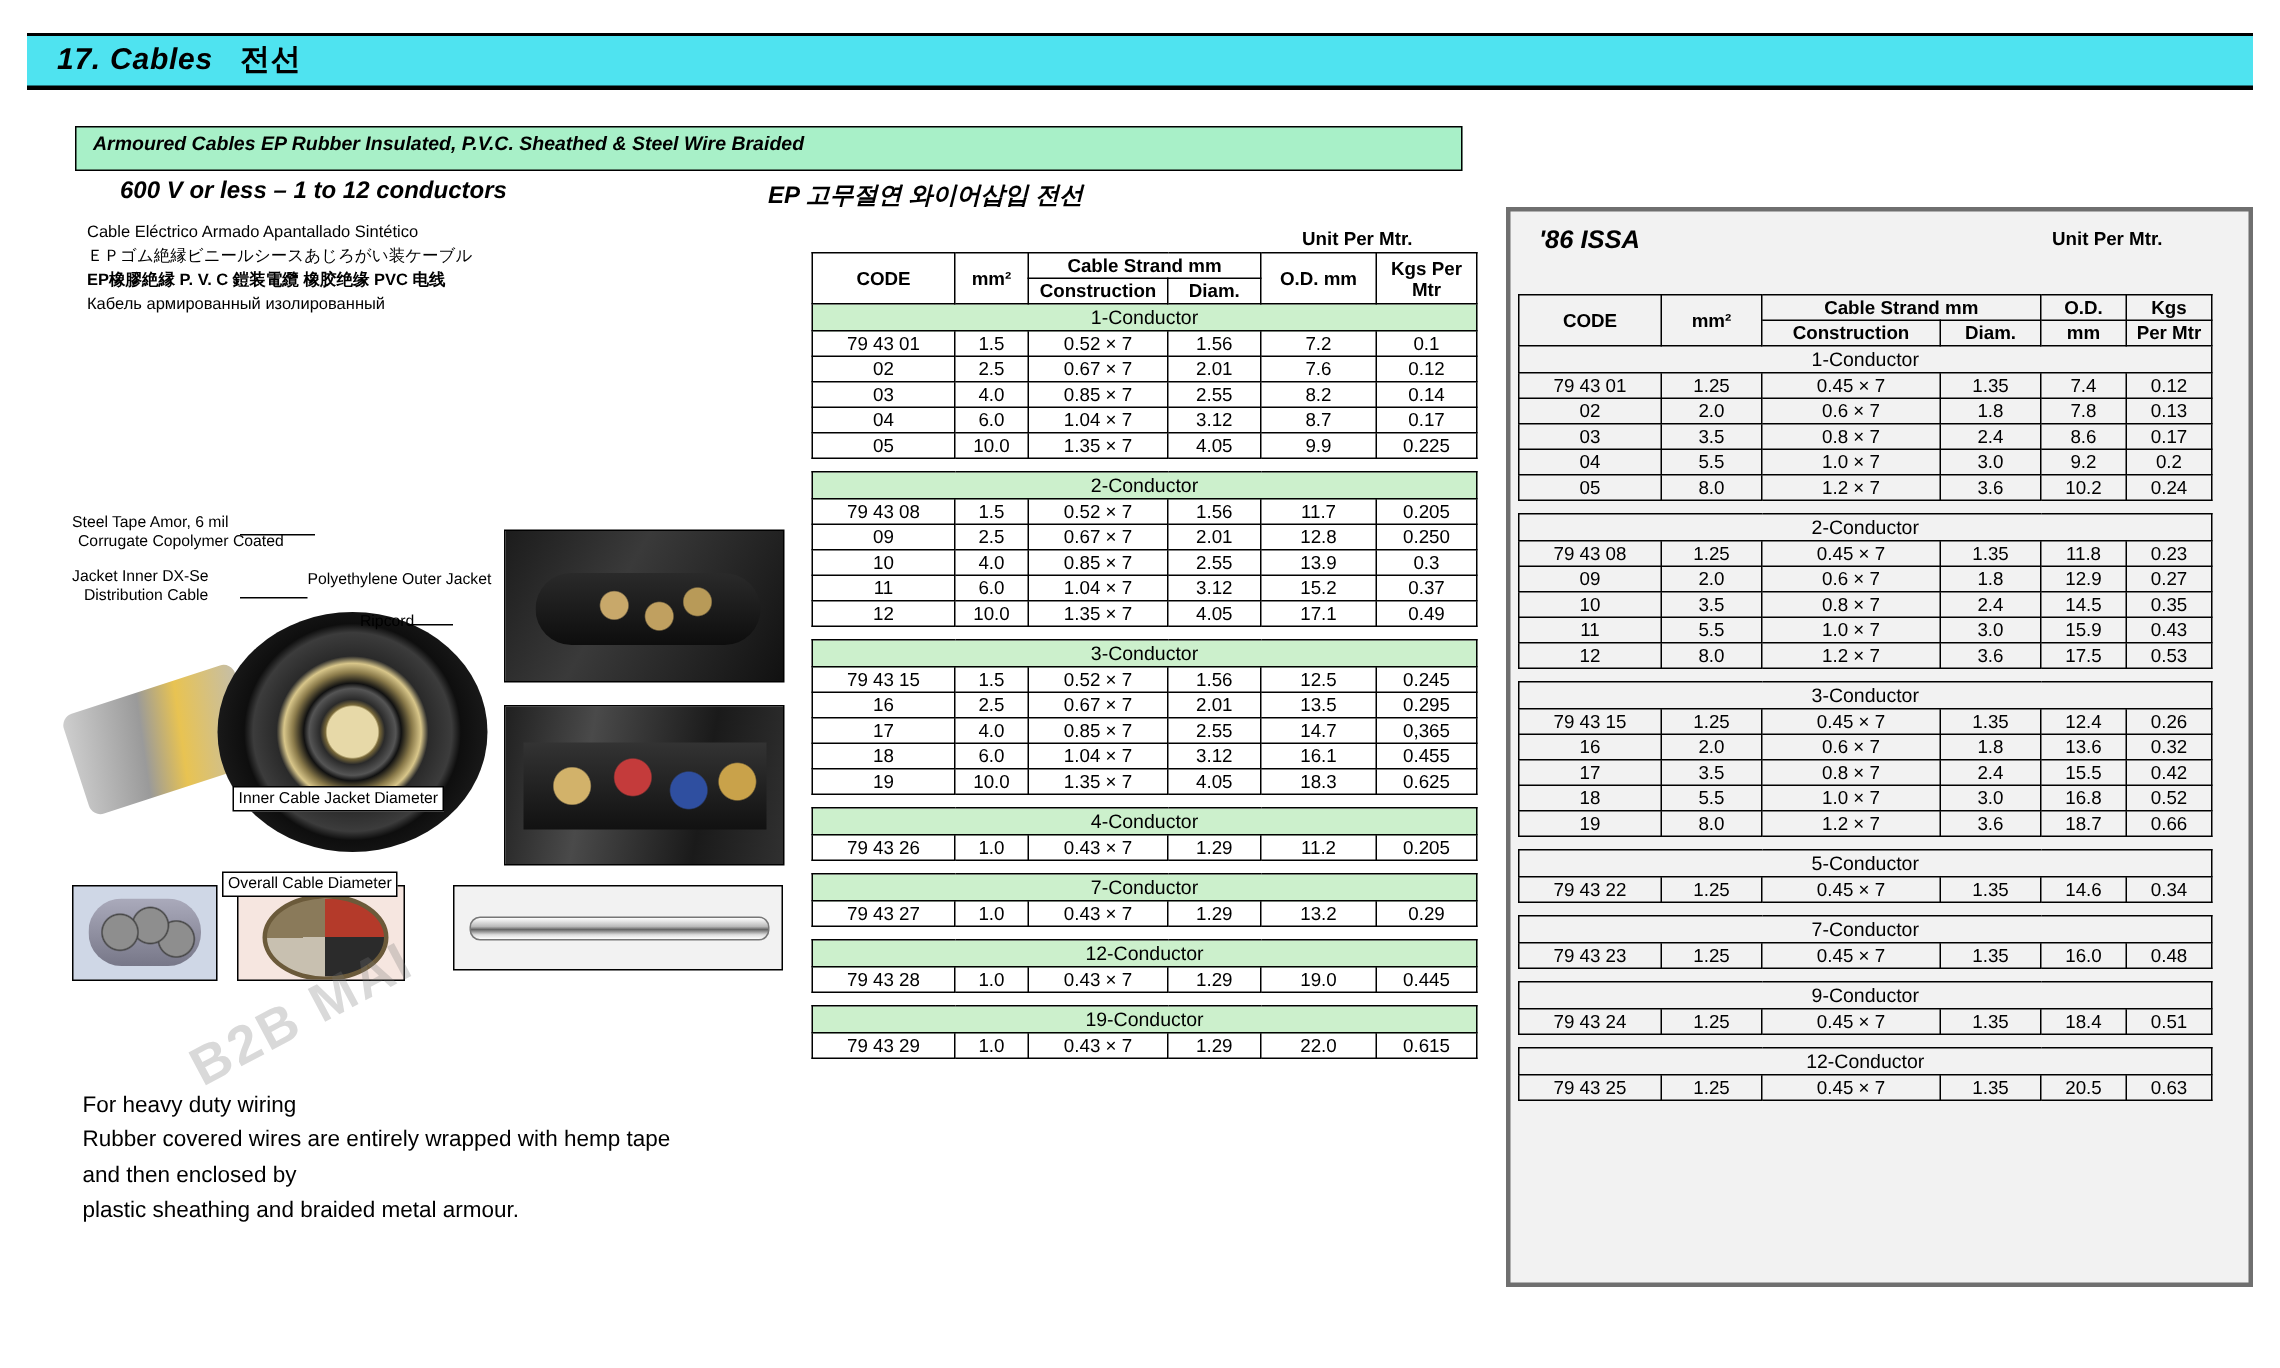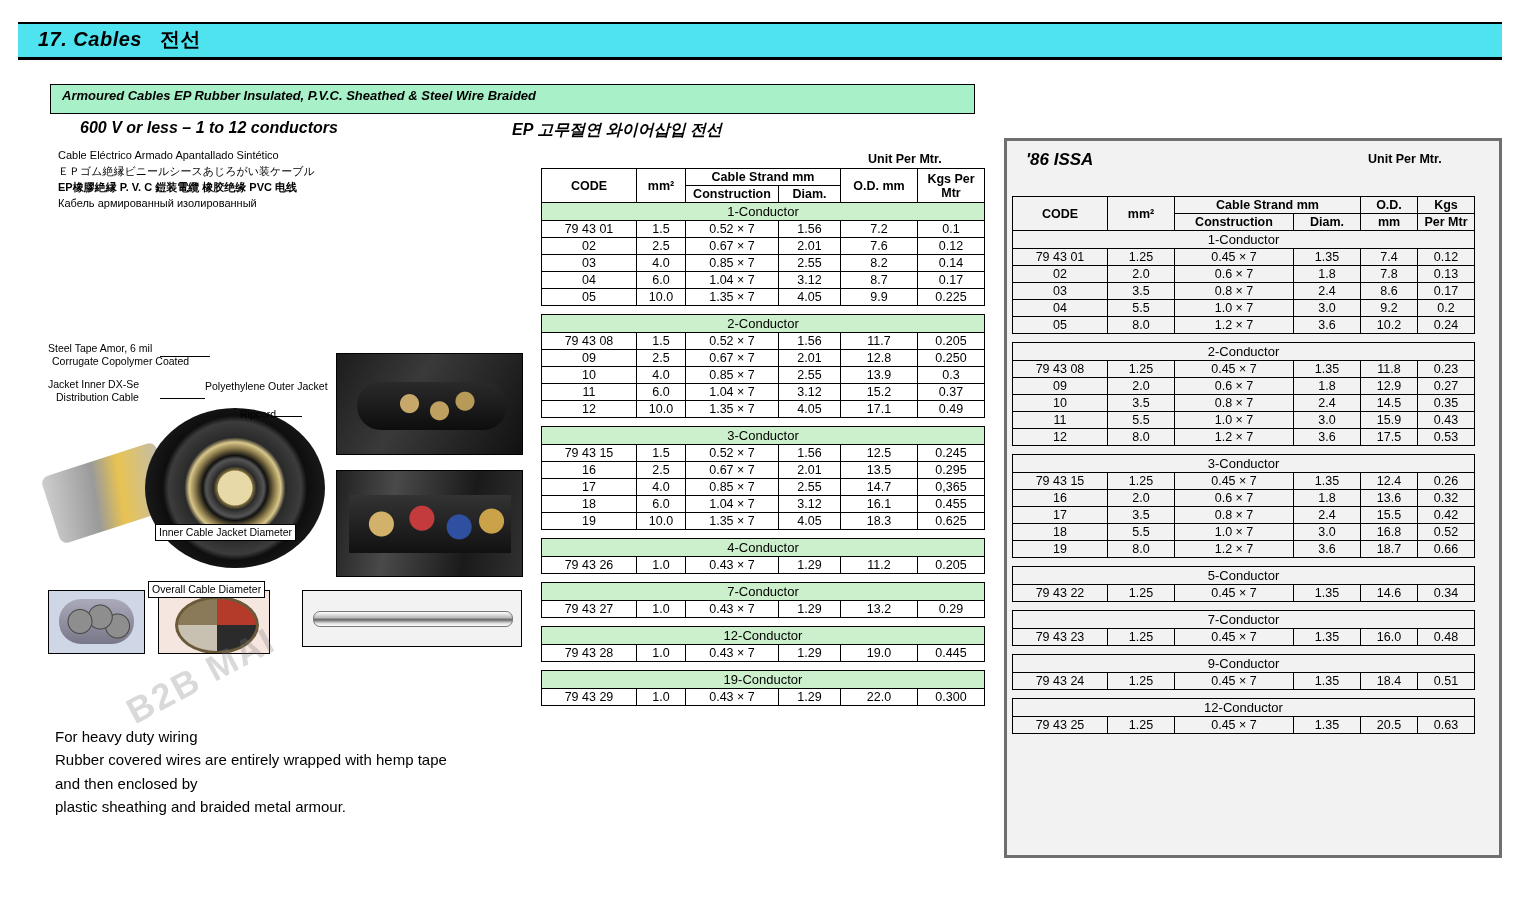--- a/index.html
+++ b/index.html
@@ -395,21 +395,21 @@
           </tr>
           <tr>
             <td colspan="6" class="grp">19-Conductor</td>
           </tr>
           <tr>
             <td class="code">79 43 29</td>
             <td>1.0</td>
             <td>0.43 × 7</td>
             <td>1.29</td>
             <td>22.0</td>
-            <td>0.300</td>
+            <td>0.615</td>
           </tr>
         </tbody>
     </table>
   </div>
 
   <div class="issa"></div>
   <div class="issa-title">'86 ISSA</div>
   <div class="issa-unit">Unit Per Mtr.</div>
 
   <div class="issa-wrap">

